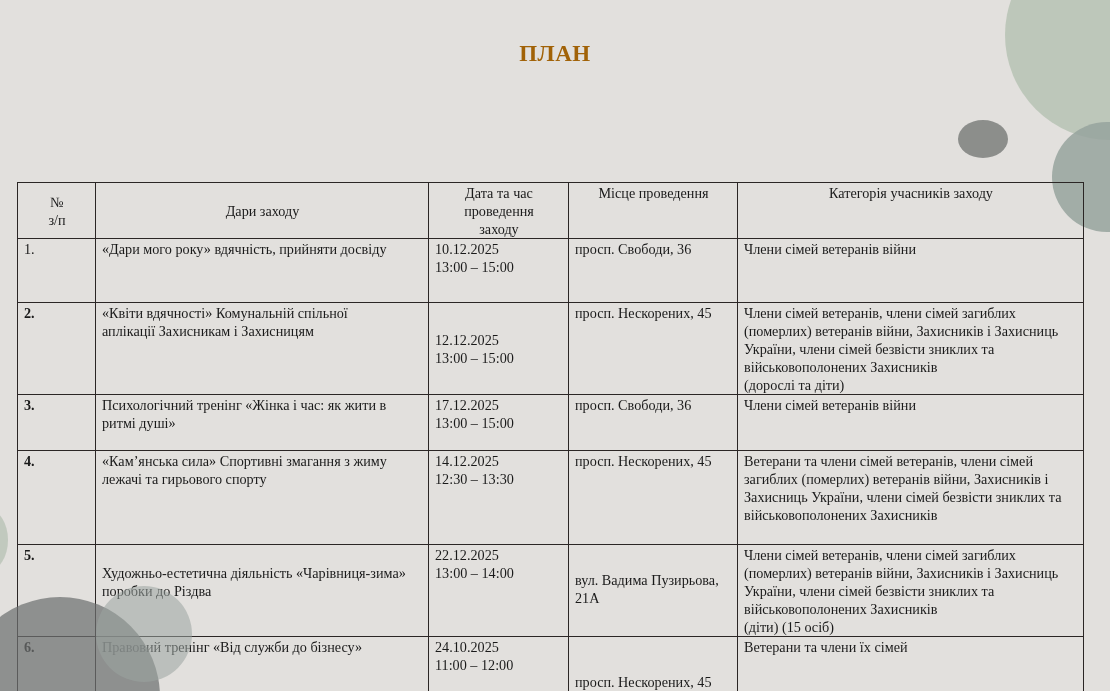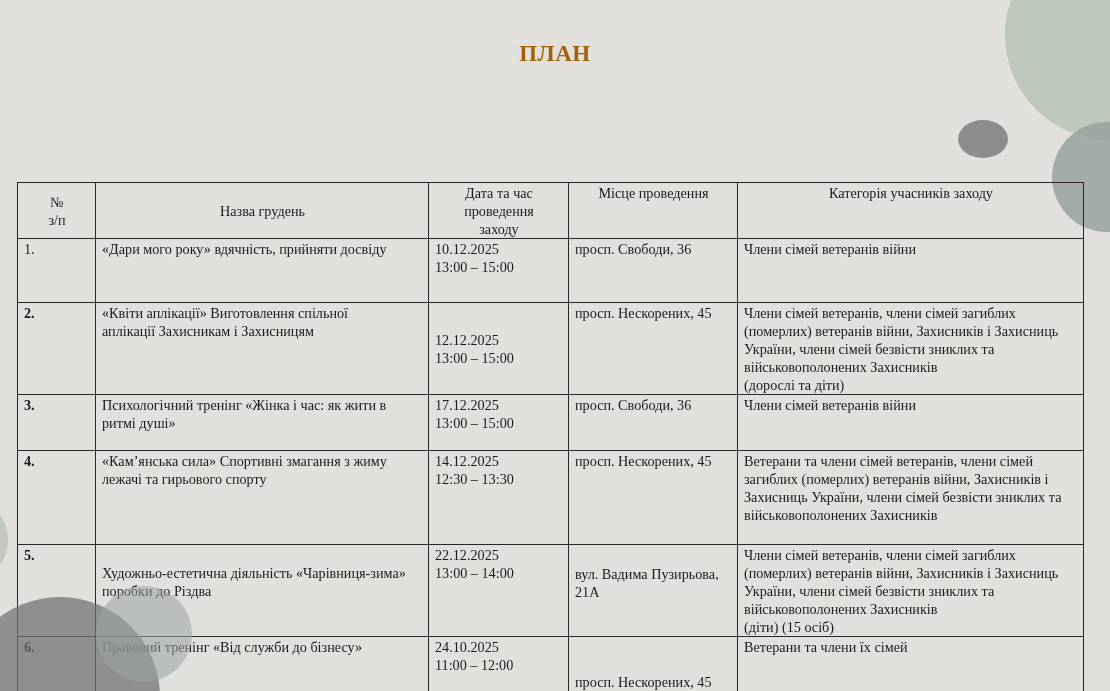--- a/index.html
+++ b/index.html
@@ -61,21 +61,21 @@
     <col style="width:169px">
     <col style="width:346px">
   </colgroup>
   <tbody>
       <tr style="height:56px">
     <th style="vertical-align:top;padding-top:10px">
       <span class="line">№</span>
       <span class="line">з/п</span>
     </th>
     <th style="vertical-align:middle">
-      <span>Назва грудень</span>
+      <span>Дари заходу</span>
     </th>
     <th>
       <span class="line">Дата та час</span>
       <span class="line">проведення</span>
       <span class="line">заходу</span>
     </th>
     <th>
       <span>Місце проведення</span>
     </th>
     <th class="h-cat">
@@ -96,21 +96,21 @@
           <span class="line">просп. Свободи, 36</span>
         </td>
     <td>
           <span class="line">Члени сімей ветеранів війни</span>
         </td>
   </tr>
 
   <tr style="height:88px">
     <td class="num bold">2.</td>
     <td>
-      <span class="line">«Квіти аплікації» Виготовлення спільної</span>
+      <span class="line">«Квіти вдячності» Комунальній спільної</span>
       <span class="line">аплікації Захисникам і Захисницям</span>
     </td>
     <td style="vertical-align:middle">
       <span class="line">12.12.2025</span>
       <span class="line">13:00 – 15:00</span>
     </td>
     <td class="place">
           <span class="line">просп. Нескорених, 45</span>
         </td>
     <td>
@@ -165,21 +165,21 @@
     <td class="num bold">5.</td>
     <td>
       <span class="vpad"></span>
       <span class="line">Художньо-естетична діяльність «Чарівниця-зима»</span>
       <span class="line">поробки до Різдва</span>
     </td>
     <td>
       <span class="line">22.12.2025</span>
       <span class="line">13:00 – 14:00</span>
     </td>
-    <td class="place" style="vertical-align:top;padding-top:20px">
+    <td class="place" style="vertical-align:top;padding-top:26px">
       <span class="line">вул. Вадима Пузирьова,</span>
       <span class="line">21А</span>
     </td>
     <td>
       <span class="line">Члени сімей ветеранів, члени сімей загиблих</span>
       <span class="line">(померлих)  ветеранів війни, Захисників і Захисниць</span>
       <span class="line">України, члени сімей безвісти зниклих та</span>
       <span class="line">військовополонених Захисників</span>
       <span class="line">(діти) (15 осіб)</span>
     </td>

